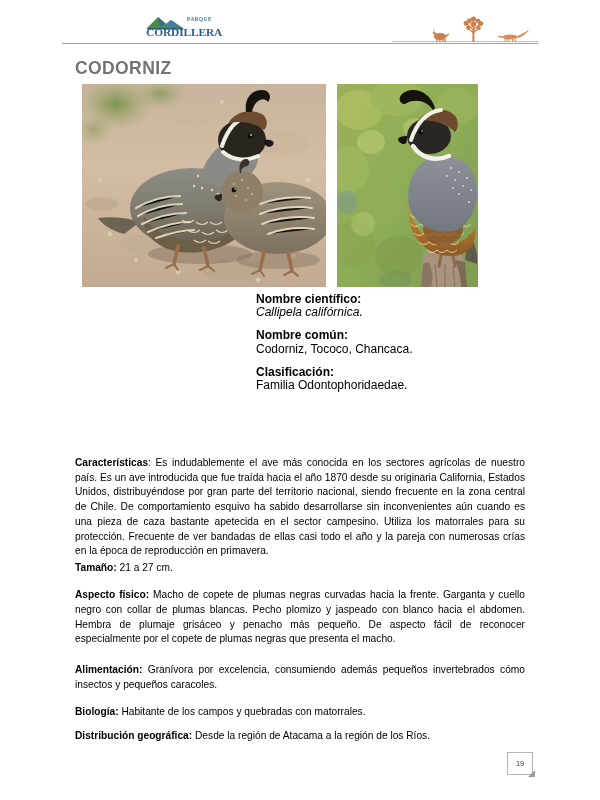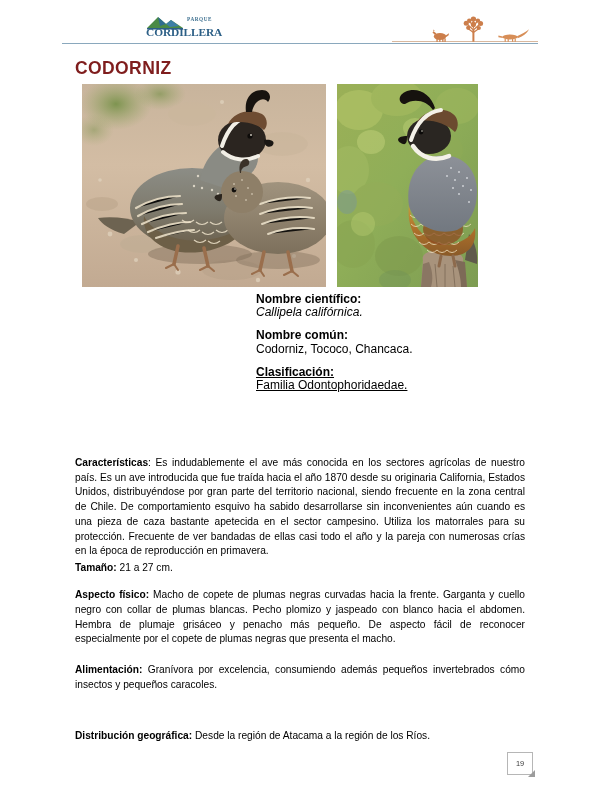--- a/index.html
+++ b/index.html
@@ -86,21 +86,21 @@
   }
 
   
   .doc-title {
     position: absolute;
     left: 75px;
     top: 58px;
     font-size: 17.5px;
     font-weight: bold;
     letter-spacing: 0.4px;
-    color: #7f1d1d;
+    color: #737373;
     font-family: "Liberation Sans", sans-serif;
   }
 
   
   .photo {
     position: absolute;
     overflow: hidden;
     background: #cfc3b2;
   }
   .photo-left {
@@ -120,21 +120,21 @@
   
   .namelist {
     position: absolute;
     left: 256px;
     top: 293px;
     width: 280px;
     font-size: 12px;
     line-height: 13.2px;
   }
   .namelist .grp { margin-bottom: 10px; }
-  .namelist .grp:last-child { margin-bottom: 0; text-decoration: underline; }
+  .namelist .grp:last-child { margin-bottom: 0; }
   .lbl { font-weight: bold; }
   .val-italic { font-style: italic; }
 
   
   .body-block {
     position: absolute;
     left: 75px;
     width: 450px;
     font-size: 10.2px;
     line-height: 14.7px;
@@ -533,20 +533,21 @@
   </div>
 
   <p class="body-block b-caracteristicas"><span class="lbl">Características</span><span>: </span><span>Es indudablemente el ave más conocida en los sectores agrícolas de nuestro país. Es un ave introducida que fue traída hacia el año 1870 desde su originaria California, Estados Unidos, distribuyéndose por gran parte del territorio nacional, siendo frecuente en la zona central de Chile. De comportamiento esquivo ha sabido desarrollarse sin inconvenientes aún cuando es una pieza de caza bastante apetecida en el sector campesino. Utiliza los matorrales para su protección. Frecuente de ver bandadas de ellas casi todo el año y la pareja con numerosas crías en la época de reproducción en primavera.</span></p>
 
   <p class="body-block b-tamano"><span class="lbl">Tamaño:</span><span> </span><span>21 a 27 cm.</span></p>
 
   <p class="body-block b-aspecto"><span class="lbl">Aspecto físico:</span><span> </span><span>Macho de copete de plumas negras curvadas hacia la frente. Garganta y cuello negro con collar de plumas blancas. Pecho plomizo y jaspeado con blanco hacia el abdomen. Hembra de plumaje grisáceo y penacho más pequeño. De aspecto fácil de reconocer especialmente por el copete de plumas negras que presenta el macho.</span></p>
 
   <p class="body-block b-alimentacion"><span class="lbl">Alimentación:</span><span> </span><span>Granívora por excelencia, consumiendo además pequeños invertebrados cómo insectos y pequeños caracoles.</span></p>
 
+  <p class="body-block b-biologia"><span class="lbl">Biología:</span><span> </span><span>Habitante de los campos y quebradas con matorrales.</span></p>
 
   <p class="body-block b-distribucion"><span class="lbl">Distribución geográfica:</span><span> </span><span>Desde la región de Atacama a la región de los Ríos.</span></p>
 
   <div class="pagenum-wrap">
     <div class="pagenum-box"></div>
     <div class="pagenum-text">19</div>
     <div class="pagenum-fold"></div>
   </div>
 
 </div>

